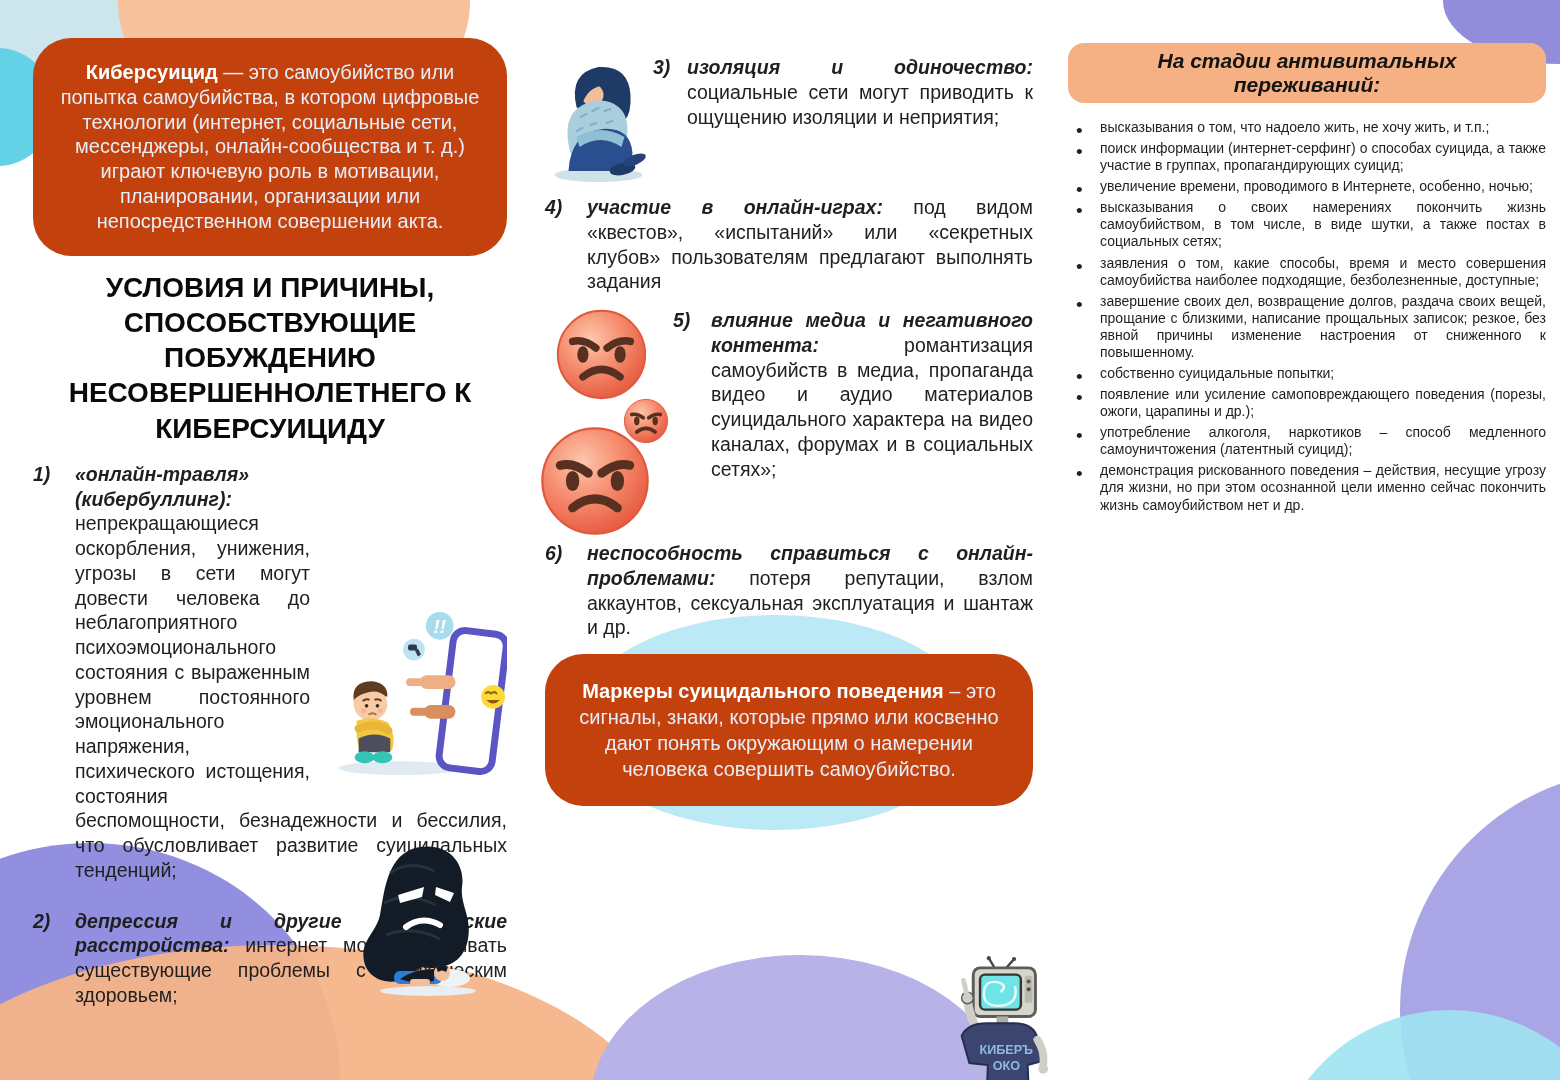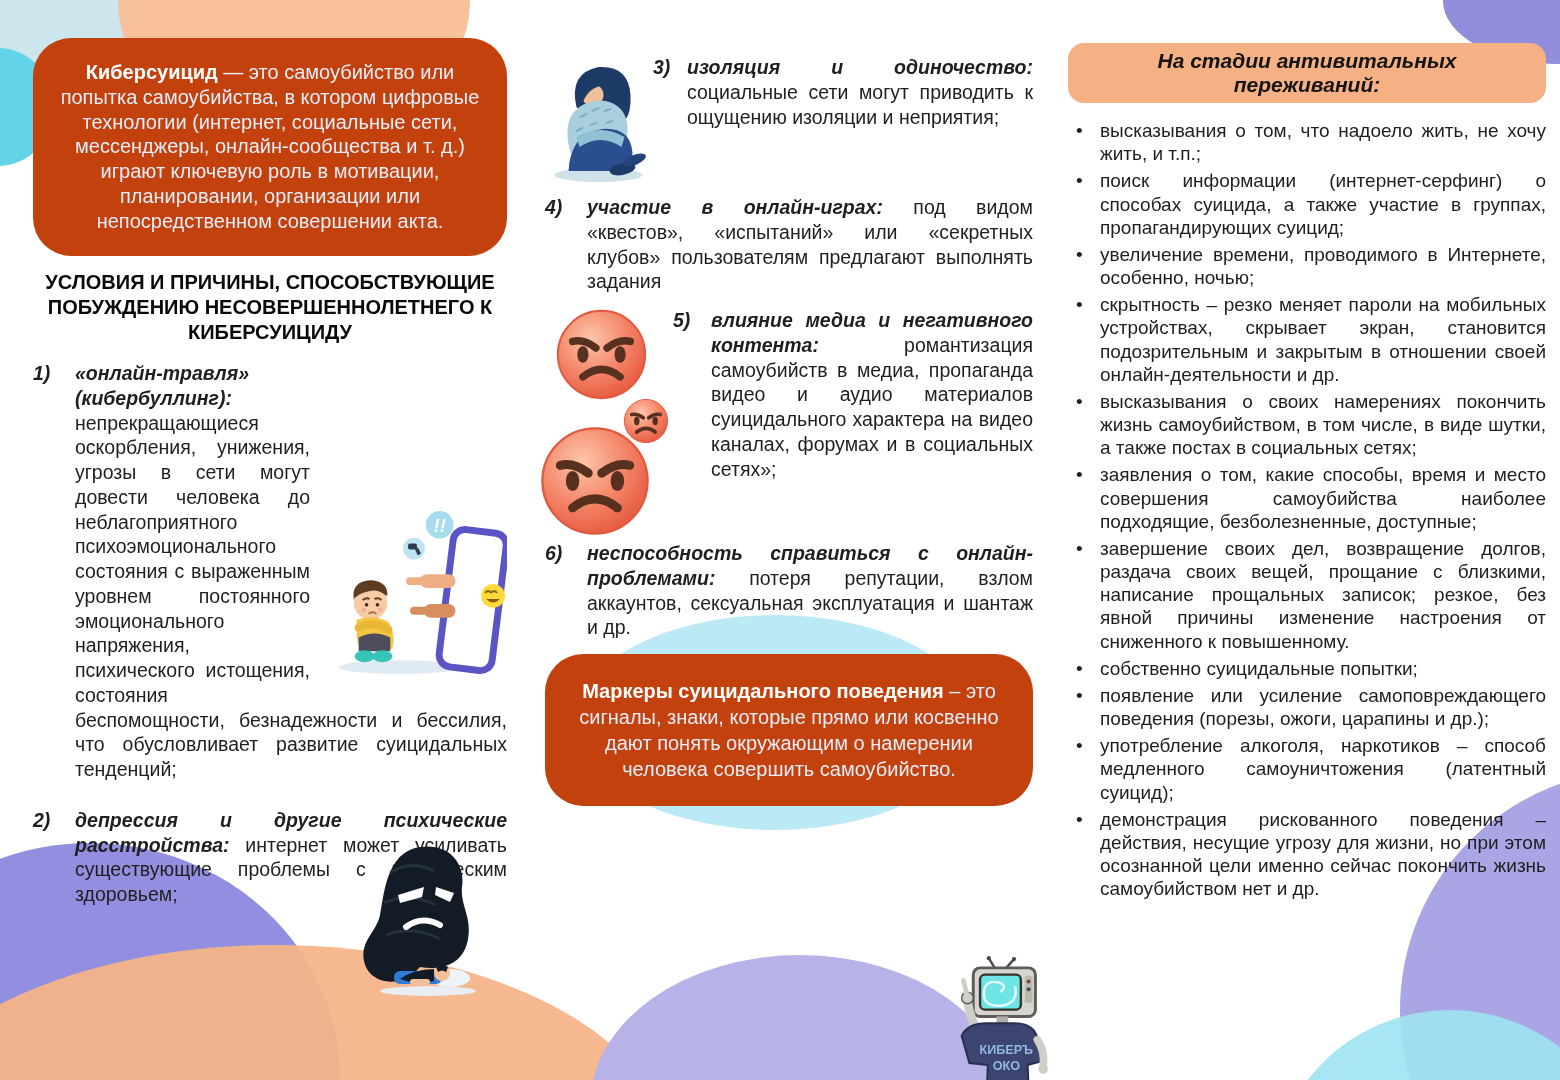--- a/index.html
+++ b/index.html
@@ -28,21 +28,21 @@
   .col3 { left:1068px; top:43px; width:478px; }
 
   .navy-box {
     background:#c2410c; border-radius:38px; color:#e7edf9; text-align:center;
     font-size:20px; line-height:1.24; padding:22px 24px;
   }
   .navy-box .b-lead { font-weight:700; color:#ffffff; }
 
   .col-heading {
     font-weight:700; text-align:center; color:#0a0a0a;
-    font-size:20px; line-height:1.26; margin-top:14px;
+    font-size:28px; line-height:1.26; margin-top:14px;
   }
 
   .n-item { position:relative; padding-left:42px; font-size:19.5px; line-height:1.27;
             text-align:justify; color:#1f1f1f; }
   .n-item .num { position:absolute; left:0; top:0; font-weight:700; font-style:italic; }
   .i-lead { font-weight:700; font-style:italic; }
 
   .item1 { margin-top:16px; }
   .item2 { margin-top:26px; }
   .bully-float { float:right; width:185px; height:170px; margin:148px 0 4px 12px; }
@@ -76,21 +76,21 @@
 
   
   .sec-header {
     background:#f5b083; border-radius:16px; min-height:46px;
     display:flex; align-items:flex-end; justify-content:center;
     font-size:21px; font-weight:700; font-style:italic; color:#141414;
     padding:6px 14px; text-align:center;
   }
   .sec-header + .bullets { margin-top:16px; }
   .bullets { list-style:none; }
-  .bullets li { position:relative; padding-left:32px; font-size:19px; line-height:1.22;
+  .bullets li { position:relative; padding-left:32px; font-size:14px; line-height:1.22;
                 text-align:justify; margin-bottom:4px; color:#1f1f1f; }
   .bullets li::before { content:"\2022"; position:absolute; left:8px; top:0; font-size:19px; }
   .sec-gap { margin-top:12px; }
 </style>
 </head>
 <body>
 
 <div class="page">
 
   <svg width="0" height="0" style="position:absolute" aria-hidden="true">
@@ -303,21 +303,20 @@
 
   <div class="col col3">
 
     <div class="sec-header">
       <span>На стадии антивитальных переживаний:</span>
     </div>
     <ul class="bullets">
       <li><span>высказывания о том, что надоело жить, не хочу жить, и т.п.;</span></li>
       <li><span>поиск информации (интернет-серфинг) о способах суицида, а также участие в группах, пропагандирующих суицид;</span></li>
       <li><span>увеличение времени, проводимого в Интернете, особенно, ночью;</span></li>
-      <li><span>скрытность – резко меняет пароли на мобильных устройствах, скрывает экран, становится подозрительным и закрытым в отношении своей онлайн-деятельности и др.</span></li>
     </ul>
 
     <ul class="bullets">
       <li><span>высказывания о своих намерениях покончить жизнь самоубийством, в том числе, в виде шутки, а также постах в социальных сетях;</span></li>
       <li><span>заявления о том, какие способы, время и место совершения самоубийства наиболее подходящие, безболезненные, доступные;</span></li>
       <li><span>завершение своих дел, возвращение долгов, раздача своих вещей, прощание с близкими, написание прощальных записок; резкое, без явной причины изменение настроения от сниженного к повышенному.</span></li>
     </ul>
 
     <ul class="bullets">
       <li><span>собственно суицидальные попытки;</span></li>

